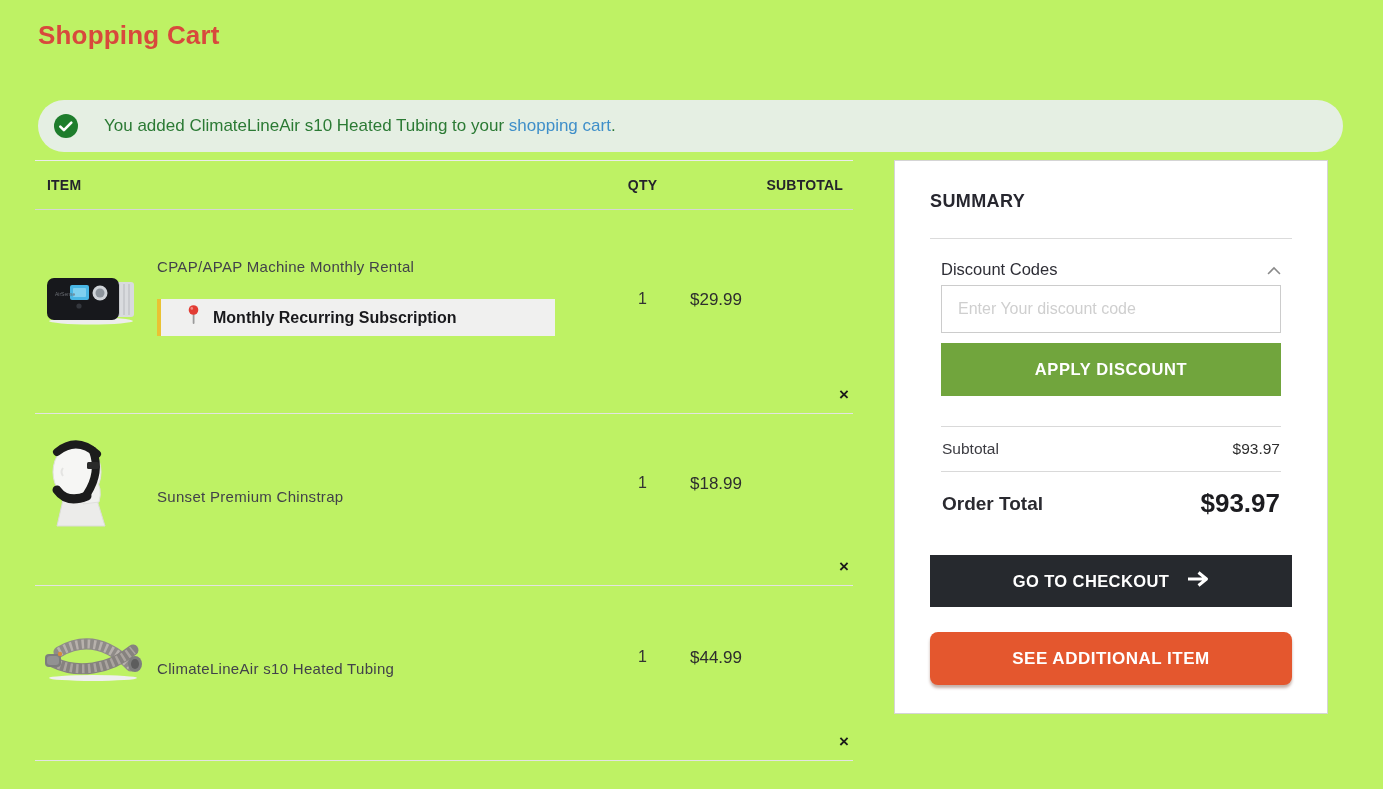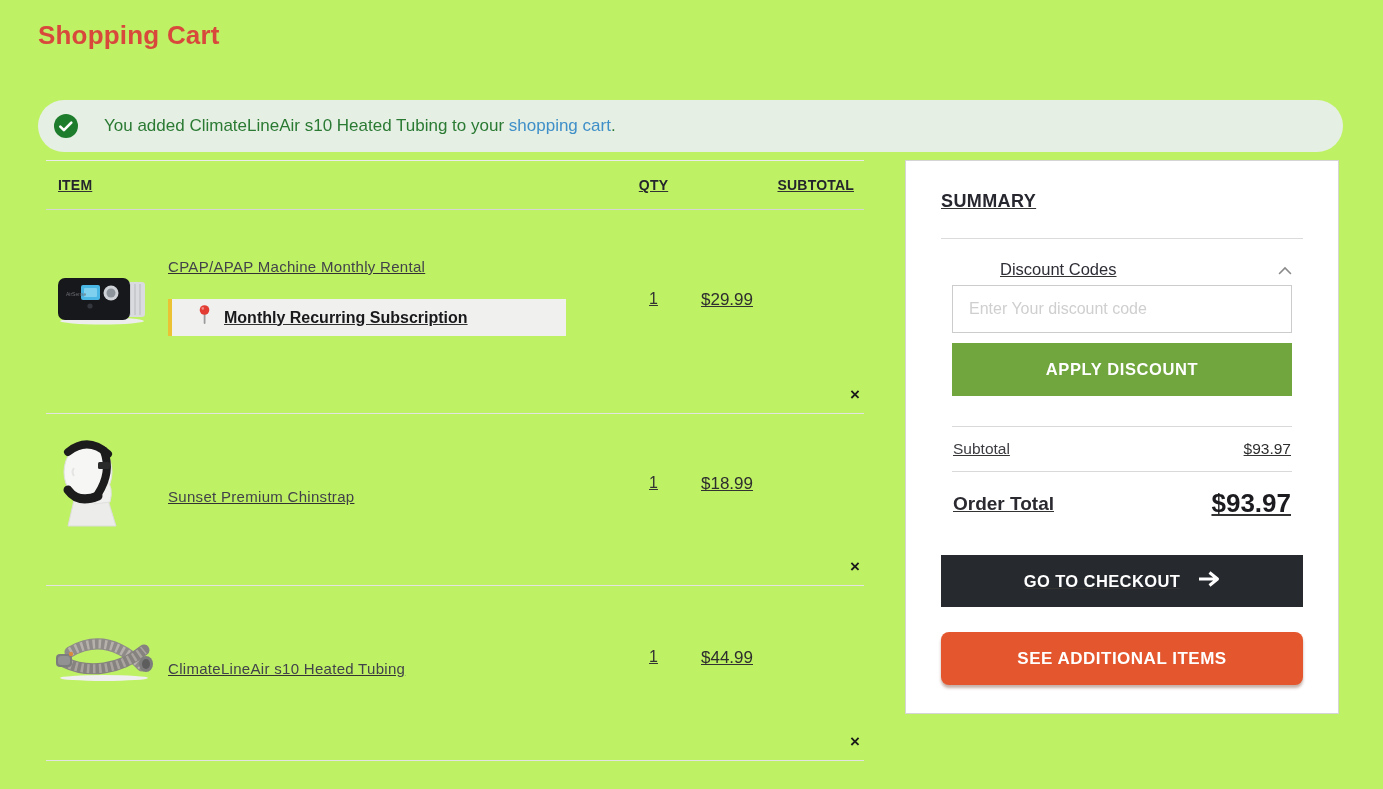--- a/index.html
+++ b/index.html
@@ -12,21 +12,21 @@
     color:#d8493c; letter-spacing:.2px; }
 
   
   .banner { position:absolute; left:38px; top:100px; width:1305px; height:52px;
     background:#e5efe3; display:flex; align-items:center; padding:0 20px 0 16px;border-radius:26px; }
   .banner .check-wrap { width:24px; height:24px; flex:0 0 24px; margin-right:26px; }
   .banner-text { font-size:17px; color:#2b7a34; }
   .banner-link { color:#3f8fc9; text-decoration:none; cursor:pointer; }
 
   
-  .main { position:absolute; left:46px; top:160px; width:1305px; display:flex; gap:41px; align-items:flex-start;text-decoration:underline; }
+  .main { position:absolute; left:35px; top:160px; width:1305px; display:flex; gap:41px; align-items:flex-start; }
   .cart-col { width:818px; }
   .summary-col { width:434px; }
 
   
   .cart-header { display:grid; grid-template-columns:122px 438px 95px 1fr; height:50px;
     border-top:1px solid #ebebeb; border-bottom:1px solid #d6d6d6; align-items:center; }
   .col-label { font-size:14px; font-weight:700; color:#24242c; letter-spacing:.2px; }
   .col-item { padding-left:12px; }
   .col-qty { text-align:center; }
   .col-subtotal { text-align:right; padding-right:10px; }
@@ -60,21 +60,21 @@
   .remove-x { position:absolute; right:4px; bottom:10px; font-size:17px; font-weight:700;
     color:#1a1a1a; cursor:pointer; line-height:1; background:none; border:none; font-family:inherit; }
 
   
   .summary-panel { border:1px solid #d5d5d5; background:#fff; min-height:545px; padding:30px 35px 28px; }
   .summary-title { font-size:18px; font-weight:700; color:#27272f; letter-spacing:.4px; }
   .divider { border:none; border-top:1px solid #dbdbdb; margin:0; }
   .summary-panel .divider-top { margin-top:26px; }
 
   .discount-section { margin:21px 11px 0; }
-  .discount-header { display:flex; align-items:center; justify-content:space-between; cursor:pointer;margin-left:48px; }
+  .discount-header { display:flex; align-items:center; justify-content:space-between; cursor:pointer; }
   .discount-label { font-size:16.5px; color:#2e2e36; }
   .discount-input { margin-top:6px; width:100%; height:48px; border:1px solid #ccc;
     padding:0 16px; font-size:16px; color:#333; font-family:inherit; }
   .discount-input::placeholder { color:#cfcfcf; }
   .apply-btn { margin-top:10px; width:100%; height:53px; background:#71a53d; border:none;
     color:#fff; font-size:16.5px; font-weight:700; letter-spacing:.6px; cursor:pointer; font-family:inherit; }
 
   .totals { margin:30px 11px 0; }
   .totals-row { display:flex; justify-content:space-between; align-items:center; padding:13px 1px; }
   .totals-row.subtotal { border-top:1px solid #d9d9d9; border-bottom:1px solid #d9d9d9; }
@@ -231,18 +231,18 @@
 
         <button class="checkout-btn">
           <span>GO TO CHECKOUT</span>
           <span>
             <svg width="22" height="16" viewBox="0 0 22 16">
               <path d="M1 8 H17 M11.5 1.5 L19.5 8 L11.5 14.5" stroke="#fff" stroke-width="3" fill="none" stroke-linejoin="round"></path>
             </svg>
           </span>
         </button>
 
-        <button class="additional-btn">SEE ADDITIONAL ITEMS</button>
+        <button class="additional-btn">SEE ADDITIONAL ITEM</button>
       </div>
     </div>
 
   </div>
 </div>
 
 </body></html>

